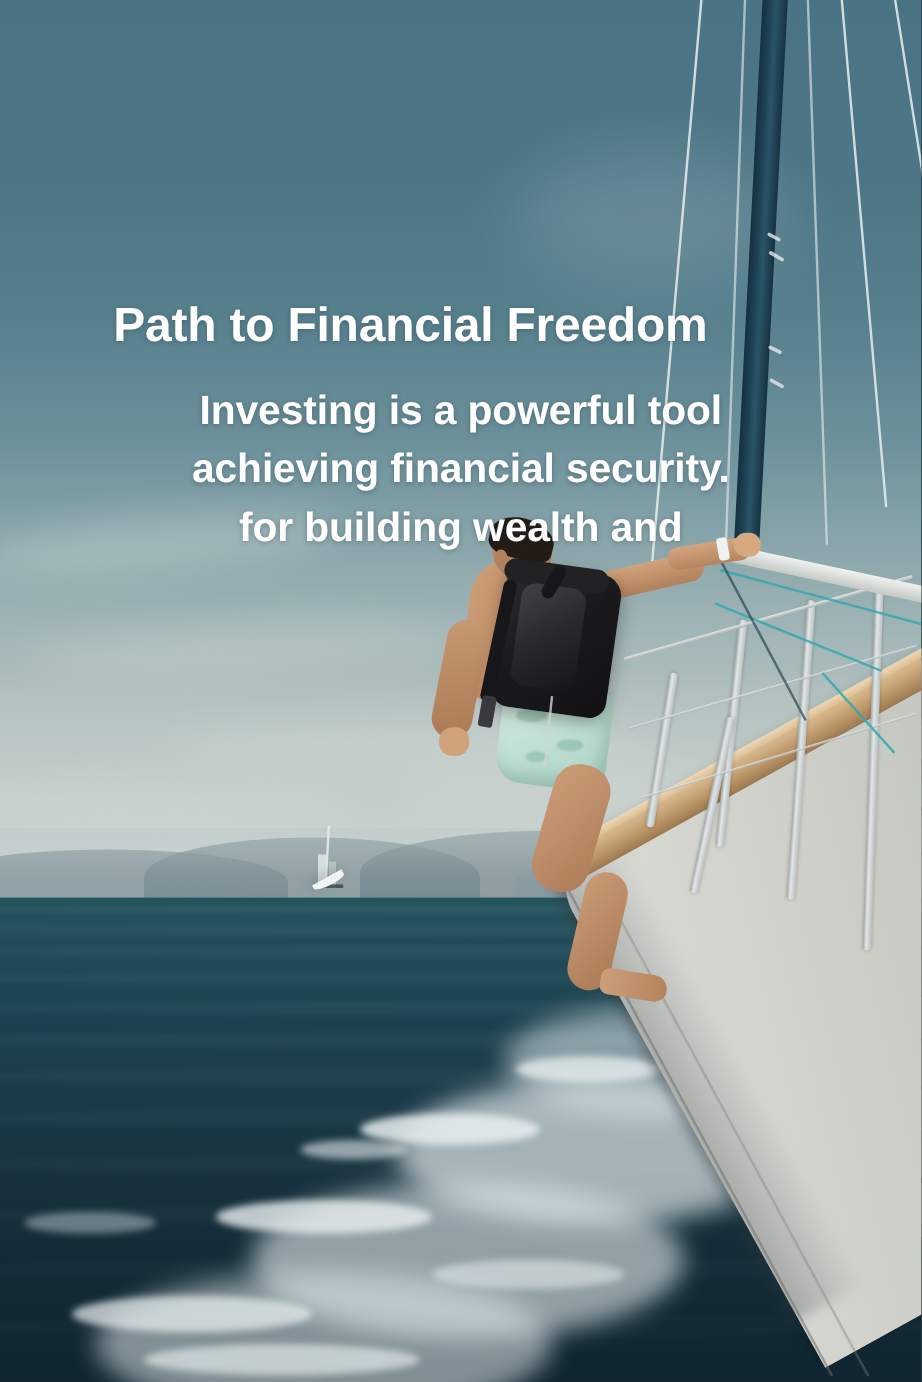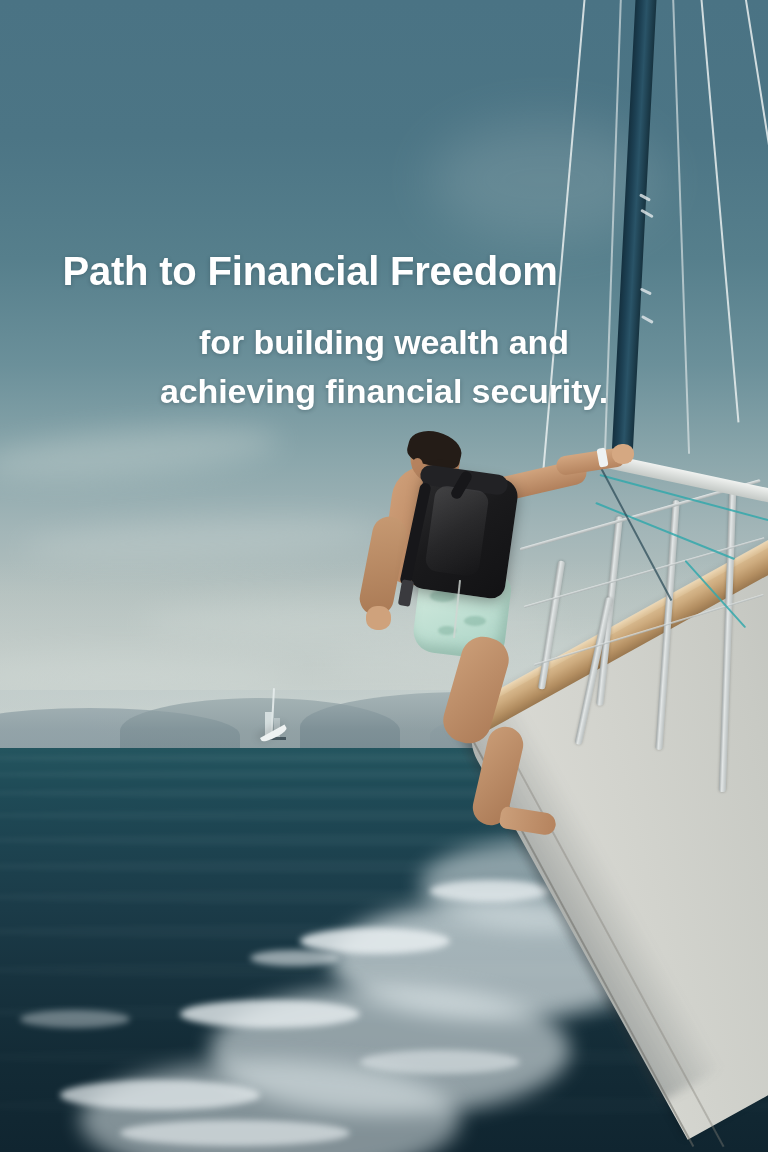--- a/index.html
+++ b/index.html
@@ -241,21 +241,21 @@
     box-shadow:0 4px 14px rgba(0,0,0,.35);
   }
   .bp-hi{position:absolute;left:70px;top:58px;width:54px;height:86px;background:linear-gradient(150deg,rgba(255,255,255,.13),rgba(255,255,255,0));border-radius:12px;transform:rotate(8deg);}
   .bp-strap{position:absolute;width:11px;background:#17171a;border-radius:6px;}
   .bp-roll{position:absolute;left:60px;top:40px;width:88px;height:20px;background:#222225;border-radius:10px;transform:rotate(8deg);}
   .bp-clip{position:absolute;left:40px;top:150px;width:12px;height:26px;background:#3a3a3e;border-radius:3px;transform:rotate(10deg);}
   .bp-cord{position:absolute;left:96px;top:150px;width:2px;height:58px;background:#cfd6d2;opacity:.8;transform:rotate(6deg);}
 
   
   .title{
-    position:absolute;left:0;top:249px;width:620px;
+    position:absolute;left:0;top:249px;width:684px;
     text-align:center;
     color:#ffffff;
     font-size:40px;font-weight:bold;
     letter-spacing:-.2px;
     line-height:1.12;
     text-shadow:0 1px 4px rgba(20,40,50,.30);
   }
   .subtitle{
     position:absolute;left:0;top:318px;width:768px;
     text-align:center;color:#ffffff;
@@ -413,18 +413,19 @@
     <div class="bp-hi"></div>
     <div class="bp-strap" style="left:50px;top:52px;height:104px;transform:rotate(12deg);"></div>
     <div class="bp-strap" style="left:96px;top:40px;height:30px;transform:rotate(30deg);"></div>
     <div class="bp-clip"></div>
     <div class="bp-cord"></div>
   </div>
 
   <div class="title">Path to Financial Freedom</div>
 
   <div class="subtitle">
+    <span class="ln">Investing is a powerful tool</span>
+    <span class="ln">achieving financial security.</span>
     <span class="ln">for building wealth and</span>
-    <span class="ln">achieving financial security.</span>
   </div>
 
 
 </div>
 
 </body></html>

